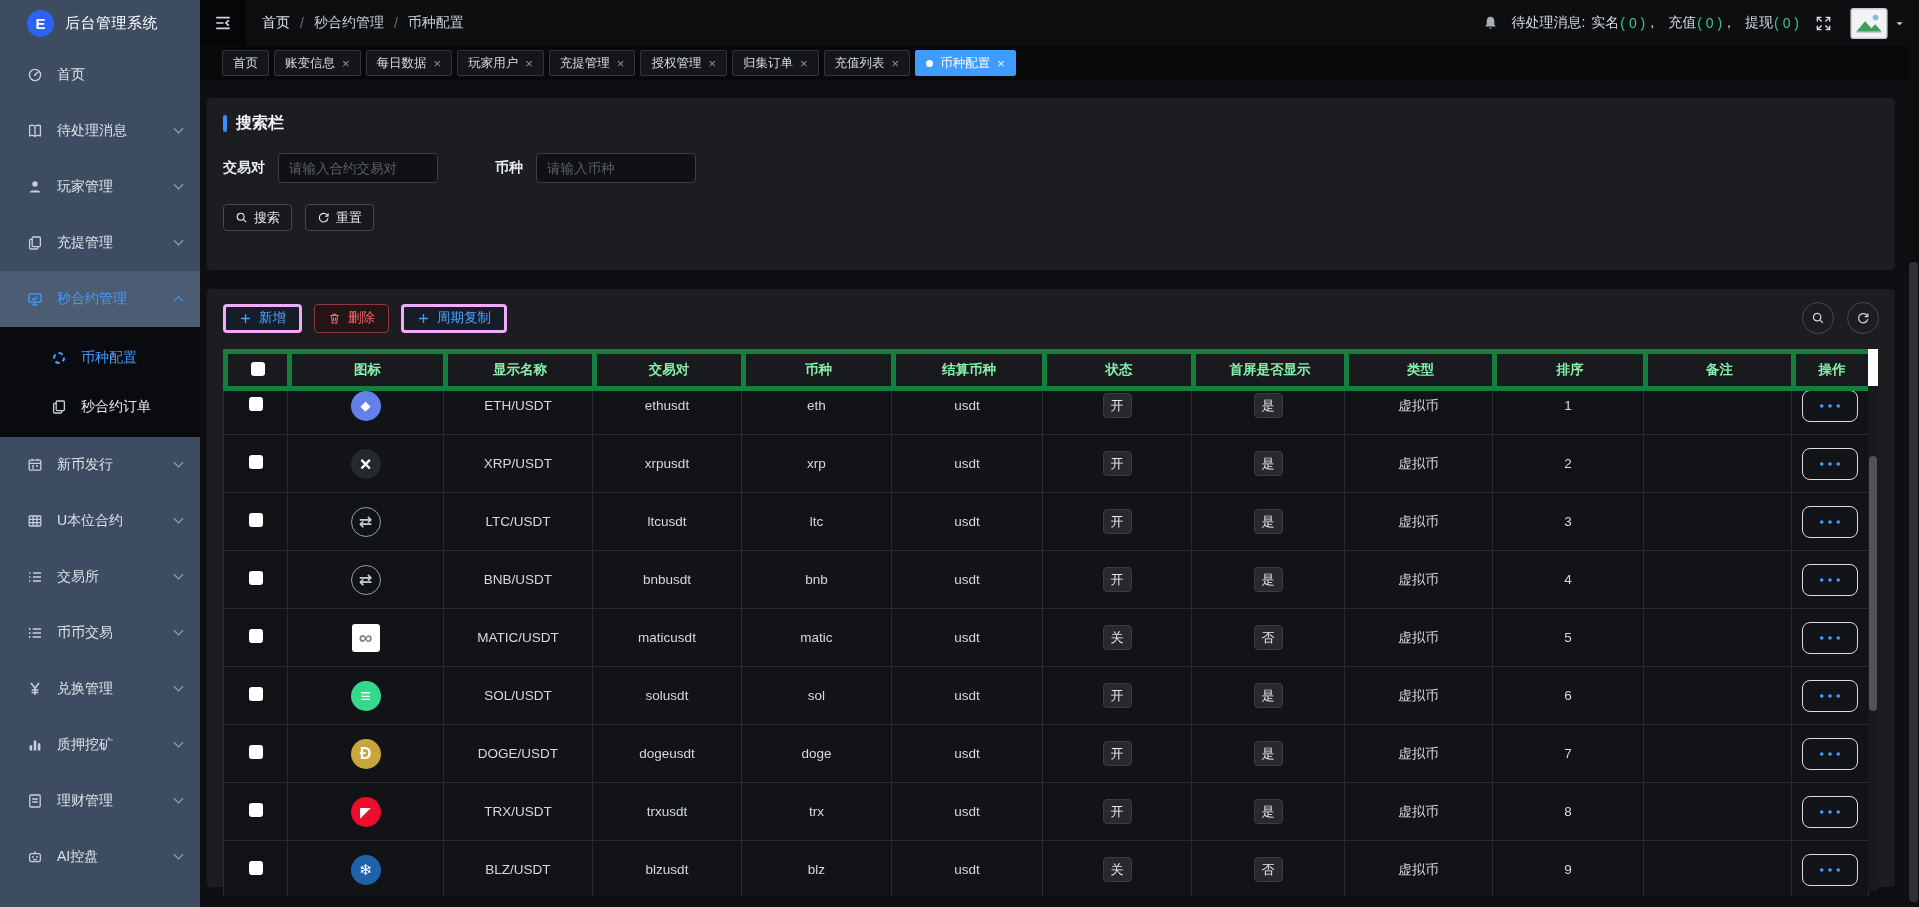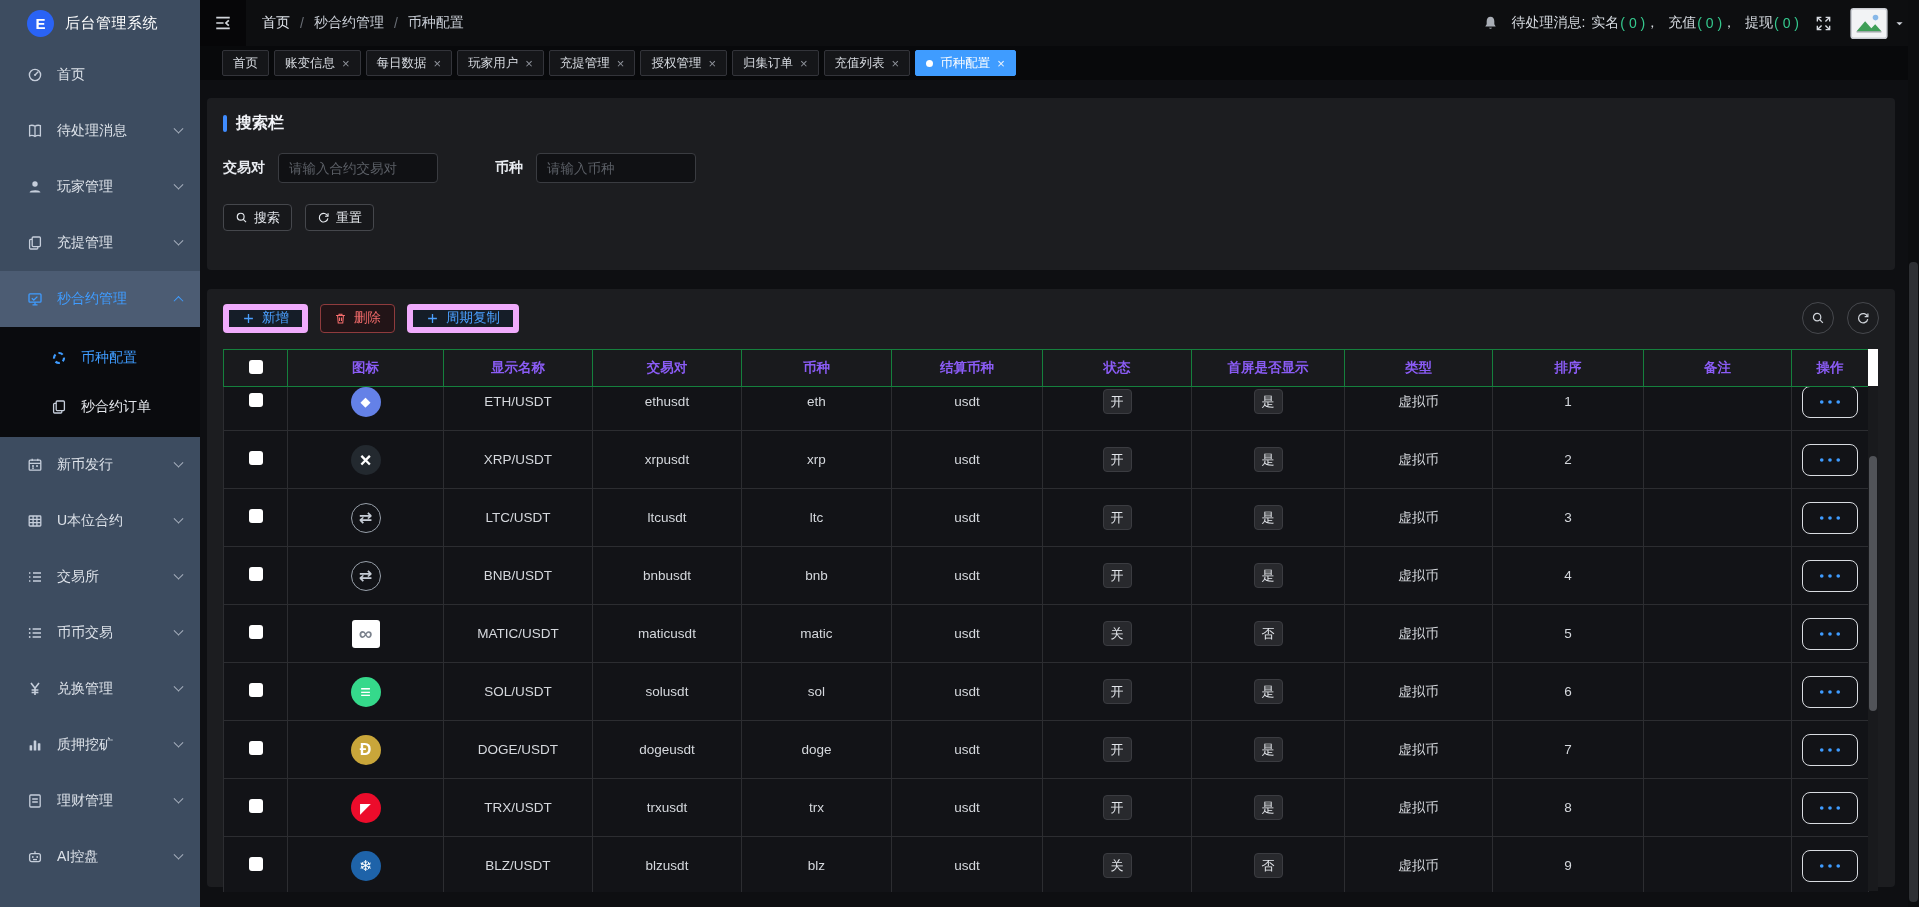--- a/index.html
+++ b/index.html
@@ -86,31 +86,31 @@
     color:#e6e9ee; font-size:13px; display:inline-flex; align-items:center; gap:6px; cursor:pointer;
     font-family:inherit; }
   .btn-plain svg { width:13px; height:13px; }
 
   
   .table-card { height:598px; padding:13px 16px 0; position:relative; }
   .tc-toolbar { display:flex; align-items:center; gap:12px; }
   .btn-outline { height:29px; padding:0 13px; border-radius:4px; font-size:13.5px; display:inline-flex;
     align-items:center; gap:7px; cursor:pointer; font-family:inherit; }
   .btn-outline svg { width:13px; height:13px; }
-  .btn-blue { color:#4ba0ff; border:6px solid #f0abfc; background:#151d28; }
+  .btn-blue { color:#4ba0ff; border:3px solid #f0abfc; background:#151d28; }
   .btn-red  { color:#f56c6c; border:1px solid #8f3b3d; background:#221417; }
   .tc-tools-right { margin-left:auto; display:flex; gap:13px; }
   .circle-btn { width:32px; height:32px; border-radius:50%; border:1px solid #46484d; background:transparent;
     color:#d0d4da; display:flex; align-items:center; justify-content:center; cursor:pointer; }
   .circle-btn svg { width:14px; height:14px; }
 
   .tbl-wrap { margin-top:15px; position:relative; width:1655px; }
   table.tbl { border-collapse:collapse; table-layout:fixed; width:1645px; }
   .tbl th { background:#191a1d; height:37px; padding:0; text-align:center;
-    font-size:13.5px; font-weight:bold; color:#8b5cf6; border:1px solid #15803d; }
+    font-size:13.5px; font-weight:bold; color:#86efac; border:5px solid #15803d; }
   .tbl td { background:#121317; height:58px; padding:0; text-align:center;
     font-size:13.5px; color:#d5d8dd; border:1px solid #2c2d31; }
   .viewport { height:505px; overflow:hidden; }
   .viewport table.tbl { margin-top:-15px; }
   .cbx { width:14px; height:14px; background:#ffffff; border-radius:3px; display:inline-block; cursor:pointer; }
   .coin-icon { display:inline-flex; align-items:center; justify-content:center;
     width:30px; height:30px; border-radius:50%; font-weight:bold; line-height:1; }
   .coin-icon.square { border-radius:3px; width:28px; height:28px; }
   .badge { display:inline-block; min-width:14px; padding:5px 7px; background:#28292d;
     border:1px solid #3b3c41; border-radius:4px; font-size:13px; color:#e4e7ec; line-height:1; }

